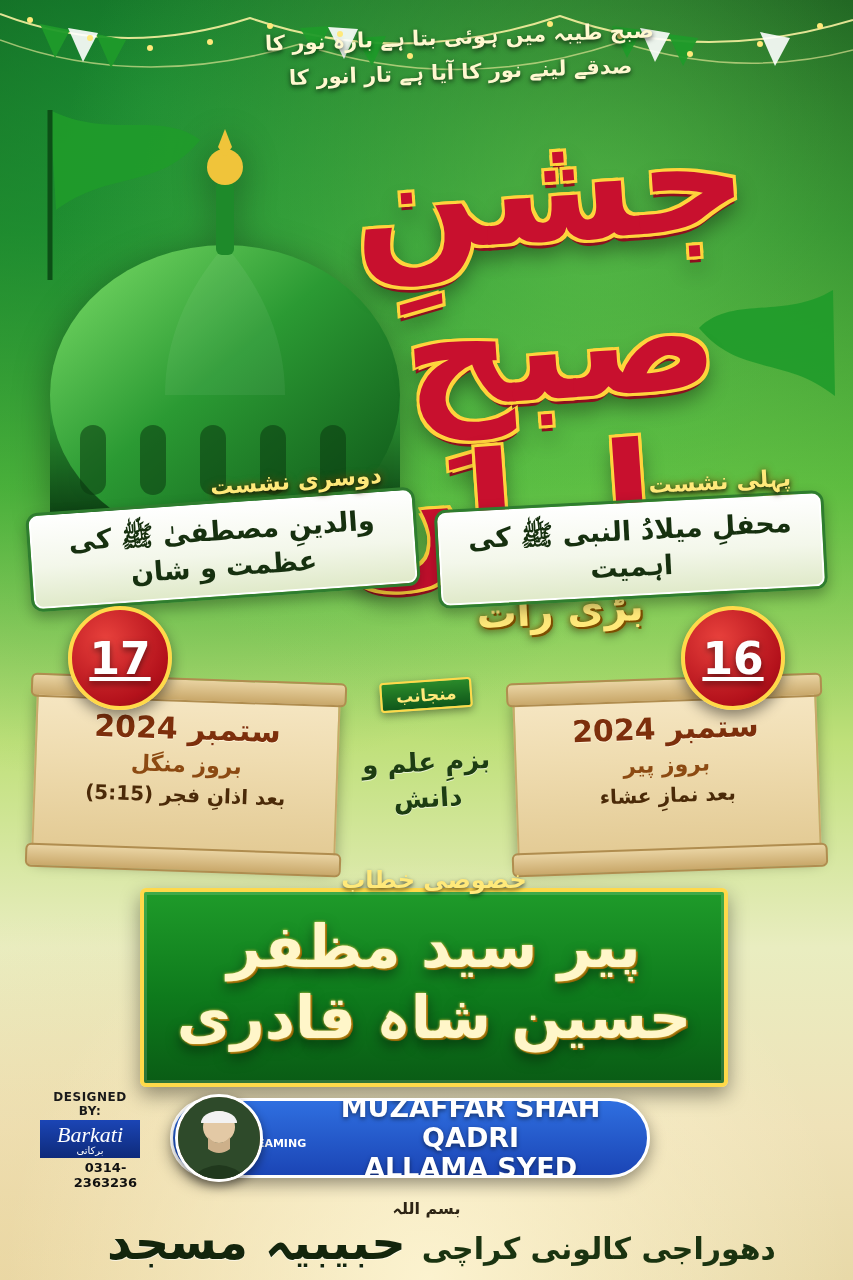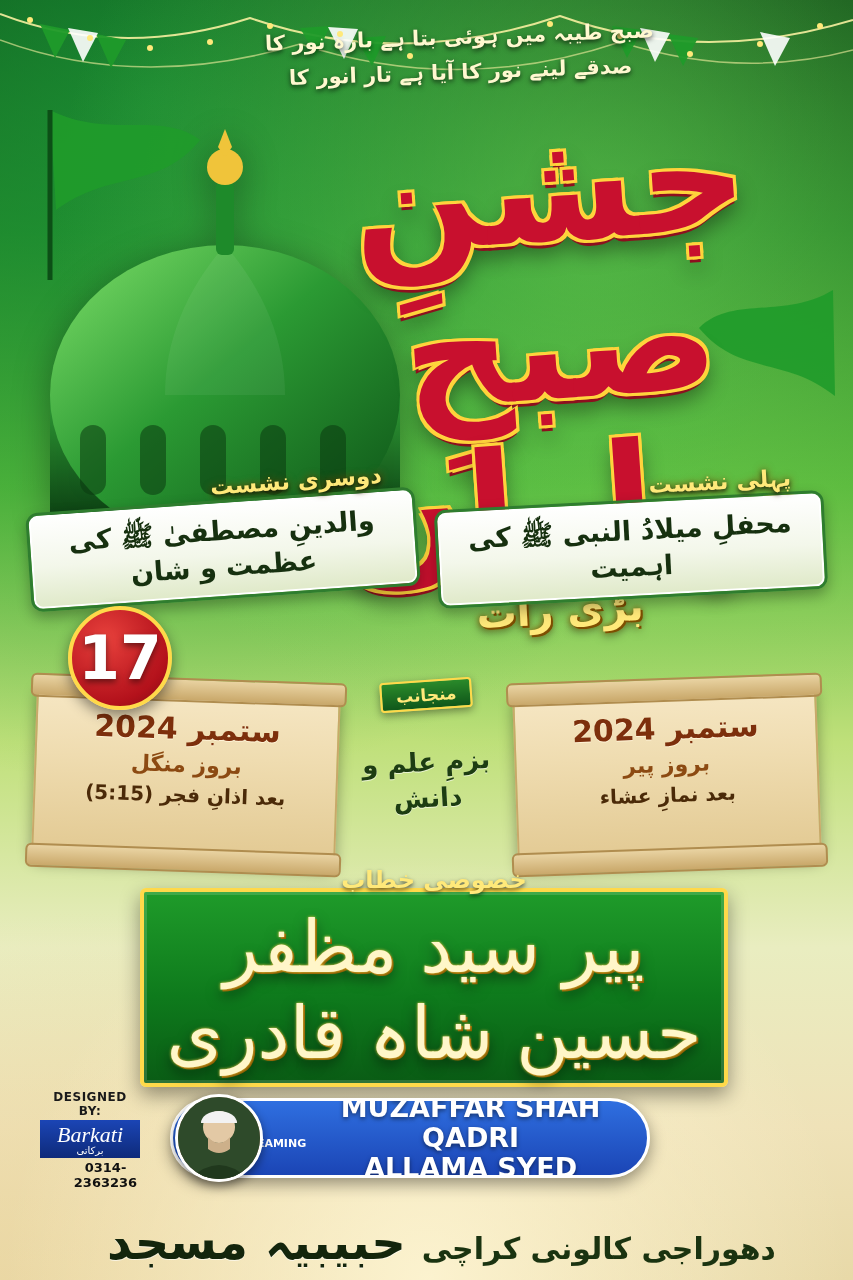--- a/index.html
+++ b/index.html
@@ -217,27 +217,28 @@
   .badge-num {
     position: absolute;
     top: -34px;
     width: 96px;
     height: 96px;
     border-radius: 50%;
     background: radial-gradient(circle at 35% 30%, #e8413c 0%, #b3111b 70%, #7d0a12 100%);
     border: 4px solid #ffd94a;
     box-shadow: 0 6px 14px rgba(0,0,0,0.45);
     color: #ffffff;
-    font-size: 60px;
+    font-size: 44px;
     font-weight: bold;
     display: flex;
     align-items: center;
     justify-content: center;
     text-shadow: 0 3px 6px rgba(0,0,0,0.5);
     z-index: 3;
+    text-decoration: underline;
   }
   .badge-num.r { right: 40px; }
   .badge-num.l { left: 40px; }
 
   .middle-tag {
     position: absolute;
     left: 50%;
     transform: translateX(-50%);
     top: 40px;
     width: 190px;
@@ -293,25 +294,25 @@
     left: 0; right: 0;
   }
   .speaker-title {
     font-size: 20px;
     font-weight: bold;
     color: #ffffff;
     margin-top: 14px;
     text-shadow: 0 2px 4px rgba(0,0,0,0.5);
   }
   .speaker-name {
-    font-size: 72px;
-    font-weight: normal;
+    font-size: 59px;
+    font-weight: bold;
     color: #fff6c9;
     line-height: 1.2;
-    margin-top: 6px;
+    margin-top: 14px;
     text-shadow:
       0 0 3px #ffd94a,
       2px 2px 0 #8a5a00,
       0 6px 14px rgba(0,0,0,0.55);
     letter-spacing: -2px;
   }
 
   
   .live-bar {
     position: absolute;
@@ -550,20 +551,21 @@
 
   <div class="scrolls">
 
     <div class="scroll right">
       <div class="scroll-inner">
         <div class="scroll-date">ستمبر 2024</div>
         <div class="scroll-day">بروز پیر</div>
         <div class="scroll-time">بعد نمازِ عشاء</div>
       </div>
     </div>
+    <div class="badge-num r">16</div>
 
     <div class="scroll left">
       <div class="scroll-inner">
         <div class="scroll-date">ستمبر 2024</div>
         <div class="scroll-day">بروز منگل</div>
         <div class="scroll-time">بعد اذانِ فجر (5:15)</div>
       </div>
     </div>
     <div class="badge-num l">17</div>
 
@@ -603,19 +605,20 @@
       <div>LIVE</div>
       <div>STREAMING</div>
     </div>
     <div class="live-names">
       <div>MUZAFFAR SHAH QADRI</div>
       <div>ALLAMA SYED</div>
     </div>
   </div>
 
   <div class="footer">
+    <div class="footer-crest">بسم اللہ</div>
     <div class="footer-row">
       <div class="footer-name">حبیبیہ مسجد</div>
       <div class="footer-addr">دھوراجی کالونی کراچی</div>
     </div>
   </div>
 
 </div>
 
 </body></html>

